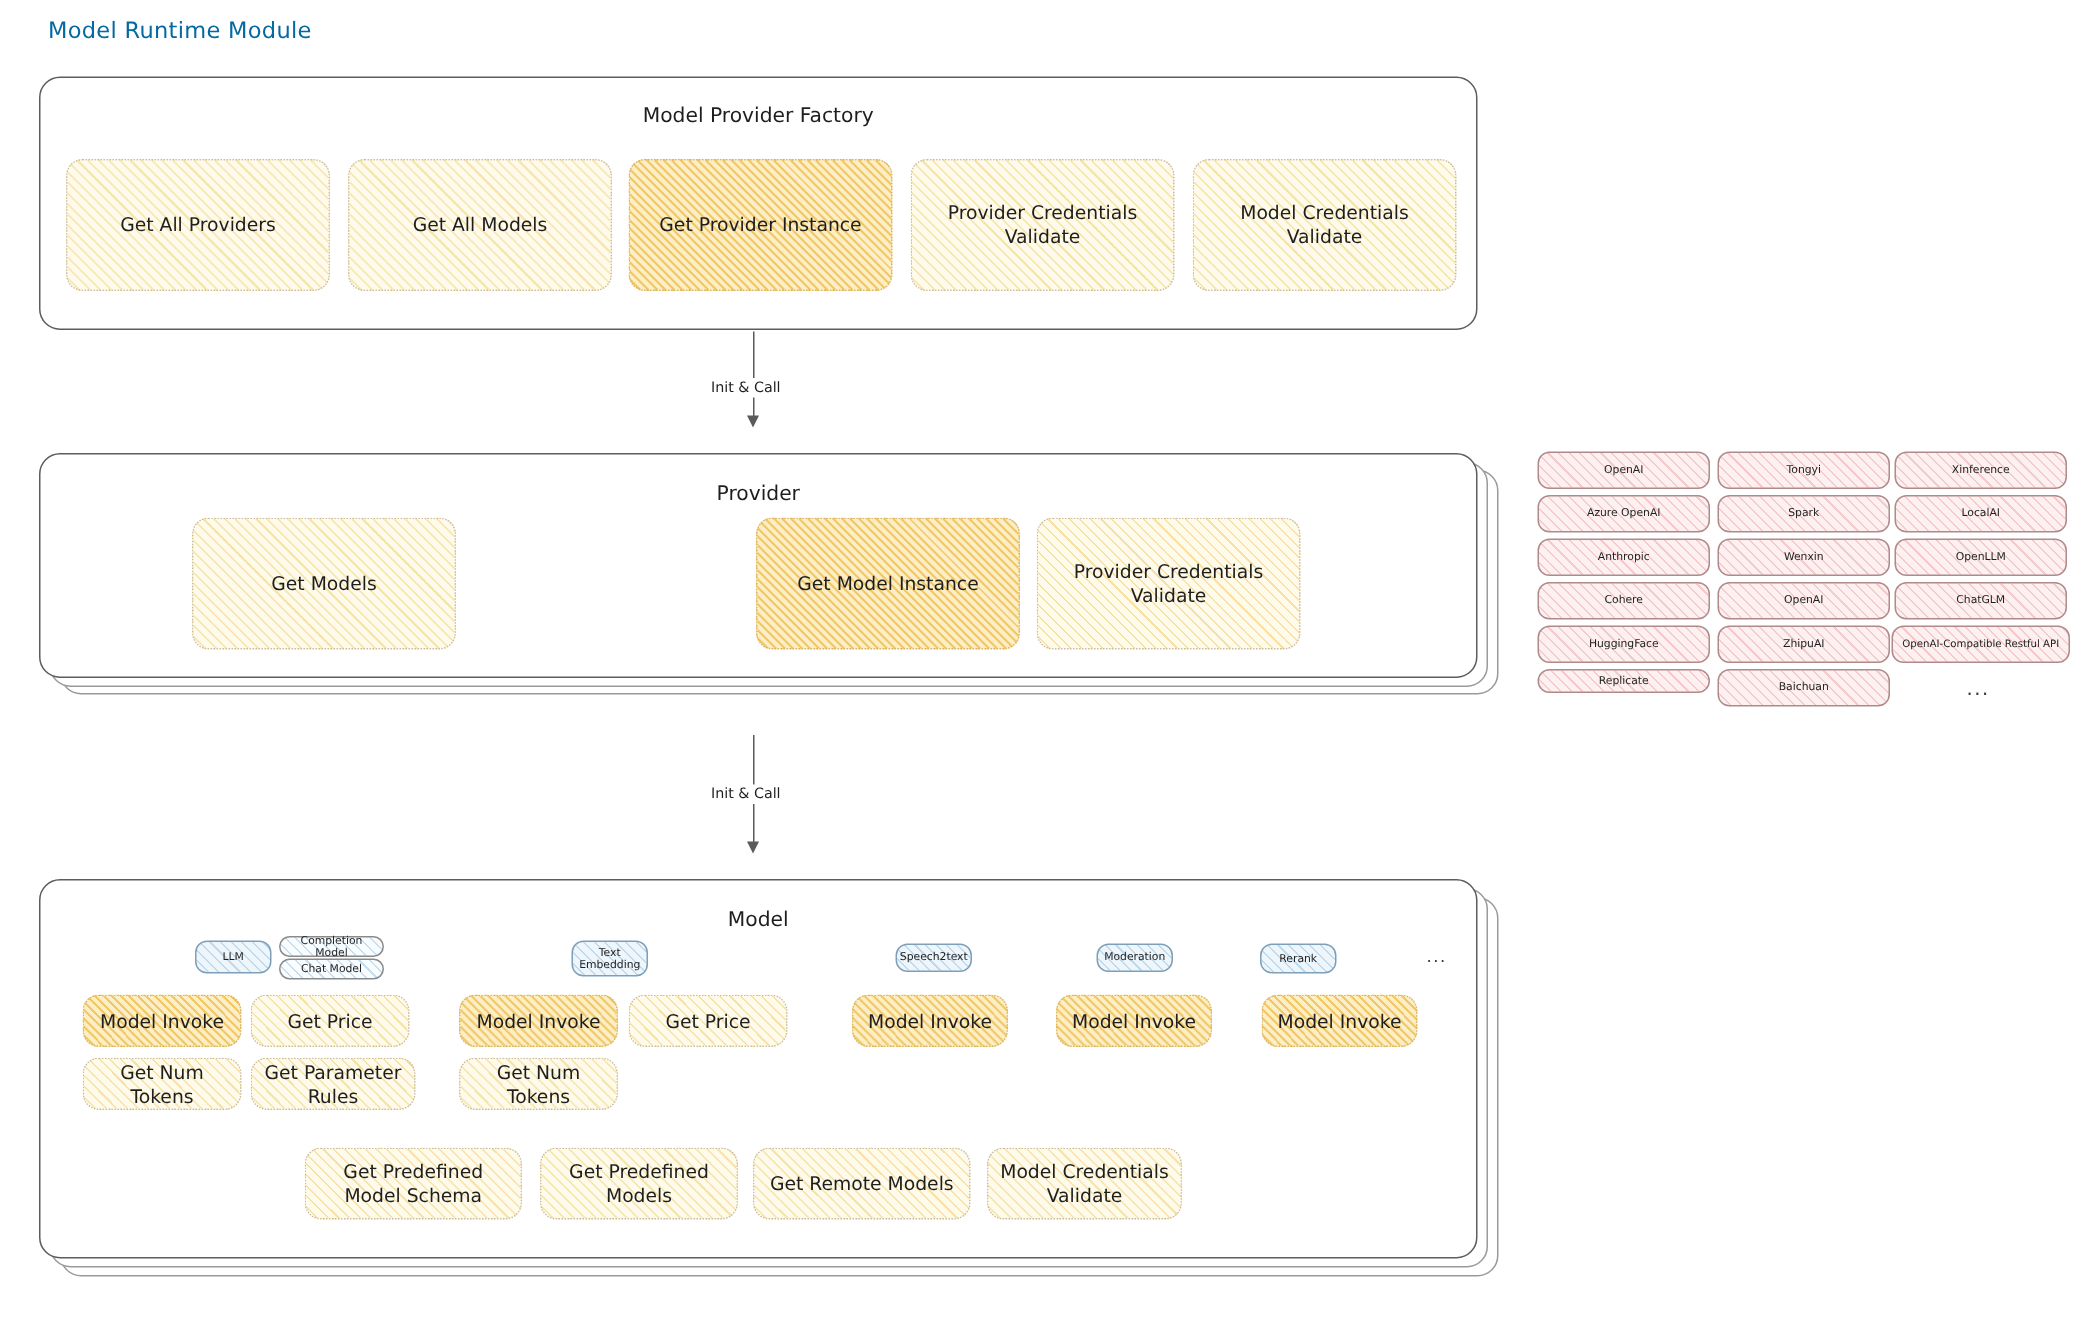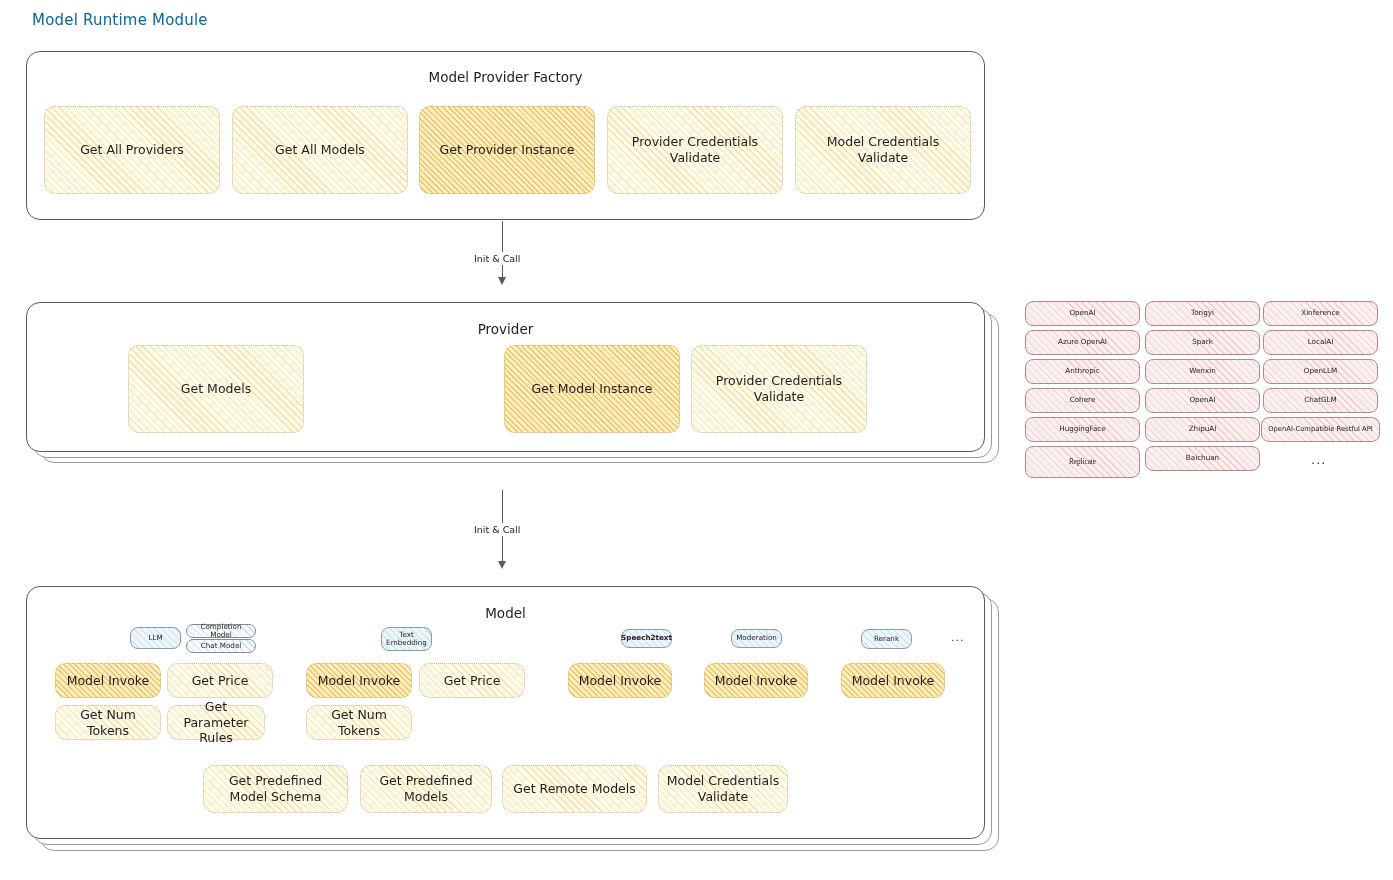--- a/index.html
+++ b/index.html
@@ -195,21 +195,21 @@
   </div>
   <div class="tag pink hatch-pink" style="left:1025px; top:359px; width:115px; height:25px;">
     <span>Anthropic</span>
   </div>
   <div class="tag pink hatch-pink" style="left:1025px; top:388px; width:115px; height:25px;">
     <span>Cohere</span>
   </div>
   <div class="tag pink hatch-pink" style="left:1025px; top:417px; width:115px; height:25px;">
     <span>HuggingFace</span>
   </div>
-  <div class="tag pink hatch-pink" style="left:1025px; top:446px; width:115px; height:32px;font-family:Liberation Serif, serif;">
+  <div class="tag pink hatch-pink" style="left:1025px; top:446px; width:115px; height:16px;">
     <span>Replicate</span>
   </div>
 
   <div class="tag pink hatch-pink" style="left:1145px; top:301px; width:115px; height:25px;">
     <span>Tongyi</span>
   </div>
   <div class="tag pink hatch-pink" style="left:1145px; top:330px; width:115px; height:25px;">
     <span>Spark</span>
   </div>
   <div class="tag pink hatch-pink" style="left:1145px; top:359px; width:115px; height:25px;">
@@ -263,52 +263,52 @@
   </div>
   <div class="node strong hatch-strong" style="left:55px; top:663px; width:106px; height:35px; z-index:3;">
     <span>Model Invoke</span>
   </div>
   <div class="node hatch-light" style="left:167px; top:663px; width:106px; height:35px; z-index:3;">
     <span>Get Price</span>
   </div>
   <div class="node hatch-light" style="left:55px; top:705px; width:106px; height:35px; z-index:3;">
     <span>Get Num Tokens</span>
   </div>
-  <div class="node hatch-light" style="left:167px; top:705px; width:98px; height:35px; z-index:3;">
+  <div class="node hatch-light" style="left:167px; top:705px; width:110px; height:35px; z-index:3;">
     <span>Get Parameter Rules</span>
   </div>
 
   <div class="tag blue hatch-blue" style="left:381px; top:627px; width:51px; height:24px; z-index:3;">
     <span>Text Embedding</span>
   </div>
   <div class="node strong hatch-strong" style="left:306px; top:663px; width:106px; height:35px; z-index:3;">
     <span>Model Invoke</span>
   </div>
   <div class="node hatch-light" style="left:419px; top:663px; width:106px; height:35px; z-index:3;">
     <span>Get Price</span>
   </div>
   <div class="node hatch-light" style="left:306px; top:705px; width:106px; height:35px; z-index:3;">
     <span>Get Num Tokens</span>
   </div>
 
-  <div class="tag blue hatch-blue" style="left:621px; top:629px; width:51px; height:19px; z-index:3;font-weight:bold;">
+  <div class="tag blue hatch-blue" style="left:597px; top:629px; width:51px; height:19px; z-index:3;">
     <span>Speech2text</span>
   </div>
   <div class="node strong hatch-strong" style="left:568px; top:663px; width:104px; height:35px; z-index:3;">
     <span>Model Invoke</span>
   </div>
 
   <div class="tag blue hatch-blue" style="left:731px; top:629px; width:51px; height:19px; z-index:3;">
     <span>Moderation</span>
   </div>
   <div class="node strong hatch-strong" style="left:704px; top:663px; width:104px; height:35px; z-index:3;">
     <span>Model Invoke</span>
   </div>
 
-  <div class="tag blue hatch-blue" style="left:861px; top:629px; width:51px; height:20px; z-index:3;">
+  <div class="tag blue hatch-blue" style="left:840px; top:629px; width:51px; height:20px; z-index:3;">
     <span>Rerank</span>
   </div>
   <div class="node strong hatch-strong" style="left:841px; top:663px; width:104px; height:35px; z-index:3;">
     <span>Model Invoke</span>
   </div>
 
   <div class="ellipsis" style="left:951px; top:631px; font-size:11px; z-index:3;">...</div>
 
   <div class="node hatch-light" style="left:203px; top:765px; width:145px; height:48px; z-index:3;">
     <span>Get Predefined Model Schema</span>

